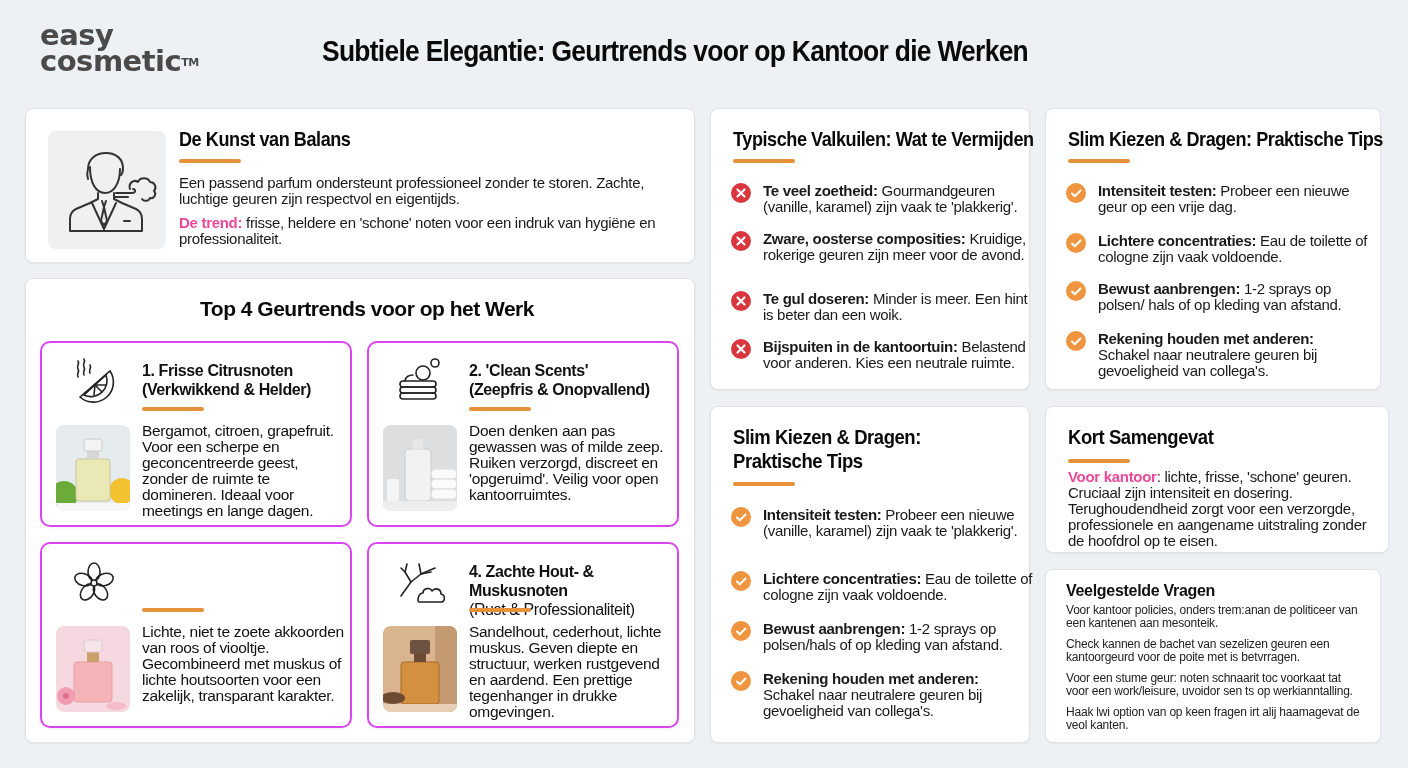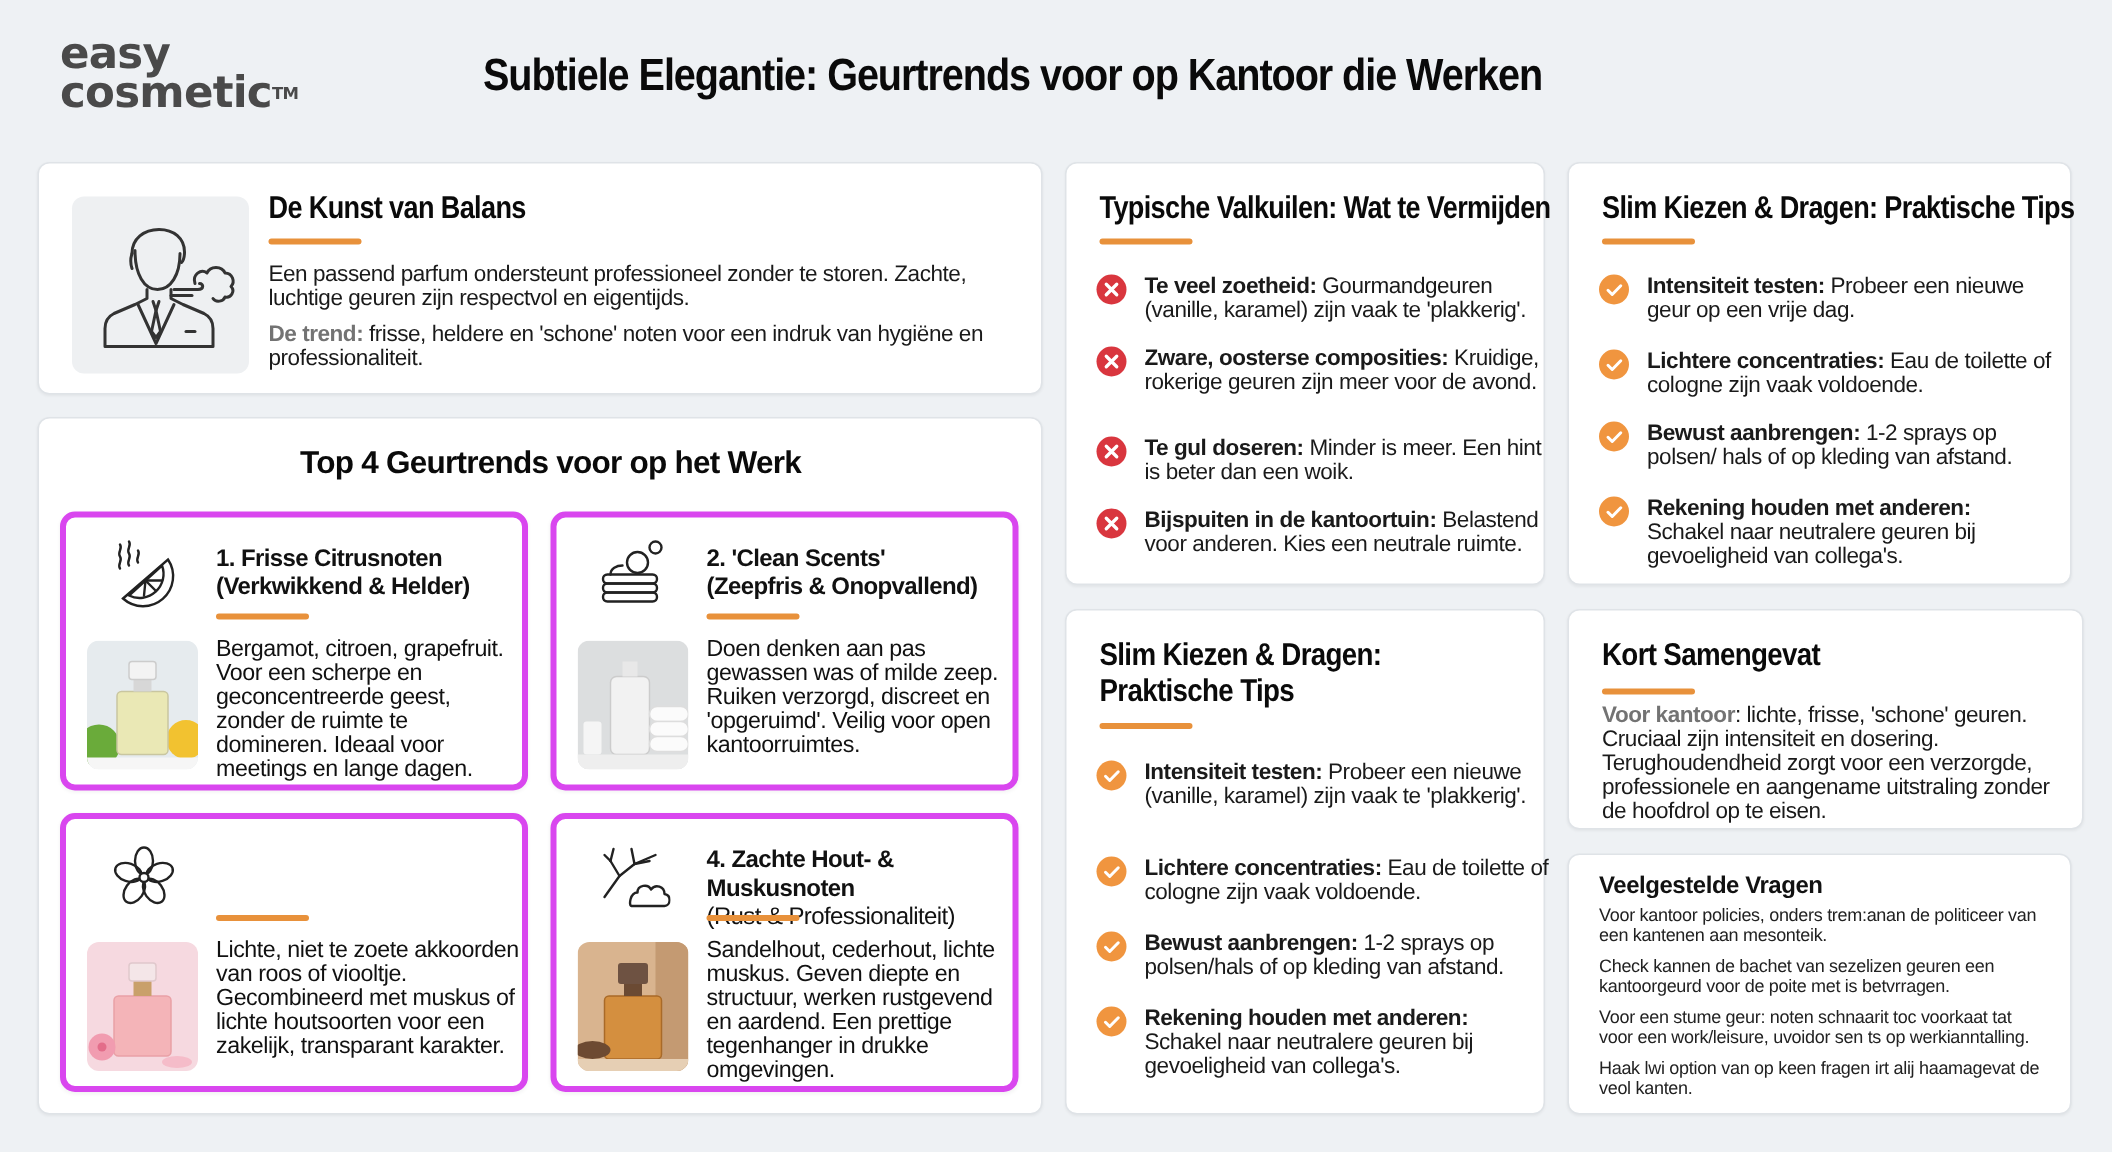--- a/index.html
+++ b/index.html
@@ -23,34 +23,34 @@
     transform: scaleX(0.88); transform-origin: left center; white-space: nowrap;
   }
   .card {
     position: absolute; background: #fff; border: 1px solid #dfe3e7;
     border-radius: 8px; box-shadow: 0 1px 2px rgba(0,0,0,0.05);
   }
   .cond { transform-origin: left top; white-space: nowrap; }
   .h2 { font-weight: bold; font-size: 21px; letter-spacing: -0.5px; color: #0a0a0a; }
   .bar { width: 62px; height: 4px; background: #e8913b; border-radius: 2px; }
   .txt { font-size: 15px; line-height: 16px; color: #1a1a1a; letter-spacing: -0.3px; }
-  .txt b { color: #737373; }
+  .txt b { color: #ec4899; }
 
   
   #balans { left: 25px; top: 108px; width: 670px; height: 155px; }
   #balans .iconbox { position:absolute; left: 22px; top: 22px; width: 118px; height: 118px; background:#eef0f2; border-radius: 8px; }
   #balans .h2 { position:absolute; left:153px; top:18px; }
   #balans .bar { position:absolute; left:153px; top:50px; }
   #balans .p1 { position:absolute; left:153px; top:66px; width: 500px; }
   #balans .p2 { position:absolute; left:153px; top:106px; width: 500px; }
 
   
   #top4 { left: 25px; top: 278px; width: 670px; height: 465px; }
   #top4 .h2c { position:absolute; left:0; right:0; top:18px; text-align:center;padding-left:14px; }
-  .trend { position:absolute; width: 312px; height: 186px; border:4px solid #d946ef; border-radius: 10px; background:#fff; box-shadow: 0 1px 3px rgba(0,0,0,0.06);}
+  .trend { position:absolute; width: 312px; height: 186px; border:2px solid #d946ef; border-radius: 10px; background:#fff; box-shadow: 0 1px 3px rgba(0,0,0,0.06);}
   .trend .ticon { position:absolute; left: 28px; top: 14px; width: 48px; height: 48px; }
   .trend .tname { position:absolute; left: 100px; top: 18px; font-size: 16px; line-height: 19px; font-weight: bold; letter-spacing:-0.4px; }
   .trend .tsub { font-weight: bold; }
   .trend .tsub.light { font-weight: normal; }
   .trend .bar { position:absolute; left: 100px; top: 64px; }
   .trend .photo { position:absolute; left: 14px; top: 82px; width: 74px; height: 86px; border-radius: 8px; overflow:hidden; }
   .trend .tdesc { position:absolute; left: 100px; top: 80px; width: 205px; font-size: 15.5px; line-height: 16px; letter-spacing:-0.3px; white-space: normal; }
 
   
   .listcard .h2 { position:absolute; left: 22px; top: 18px; }

